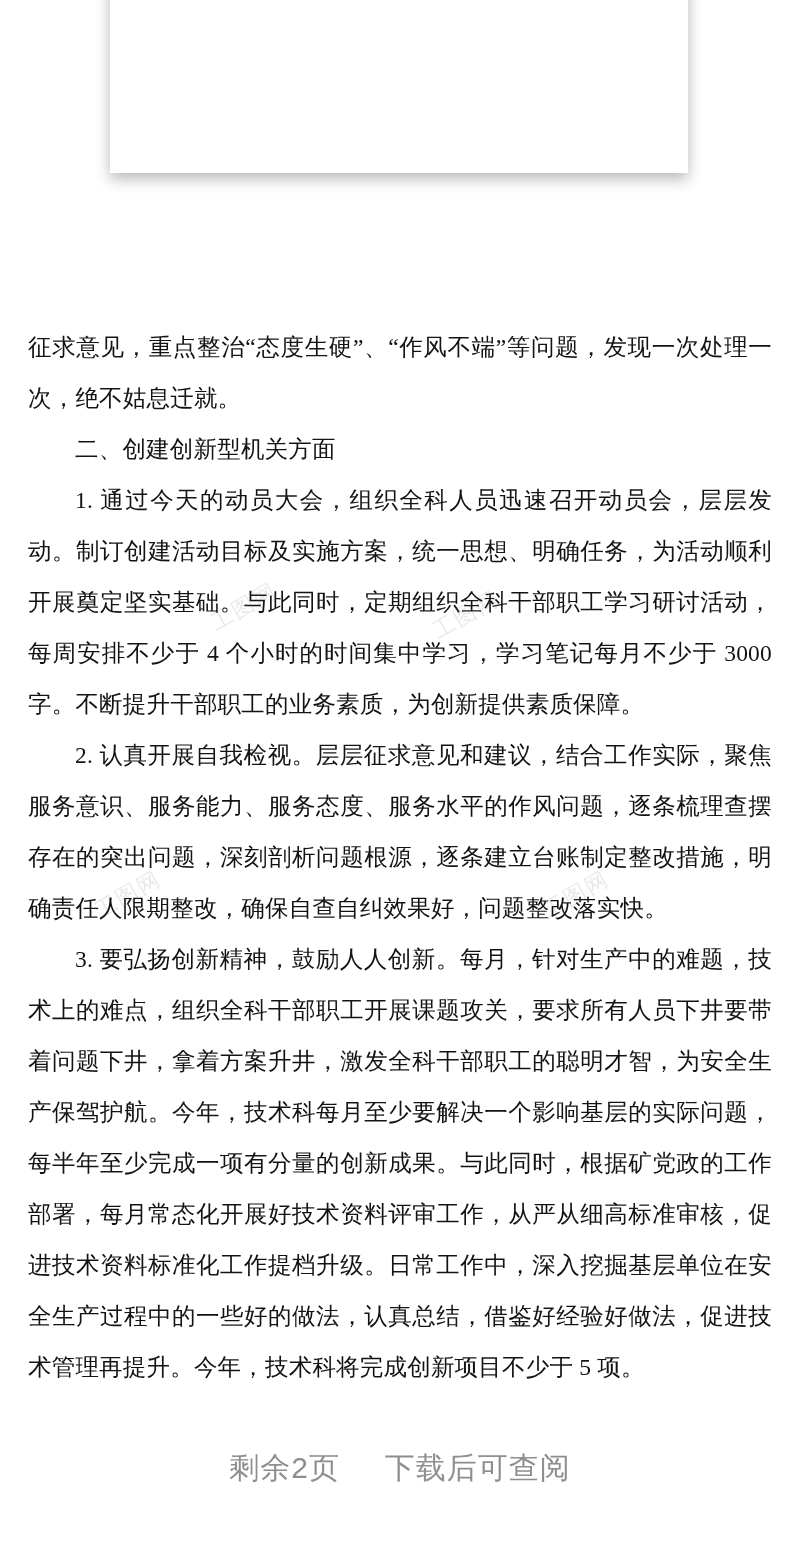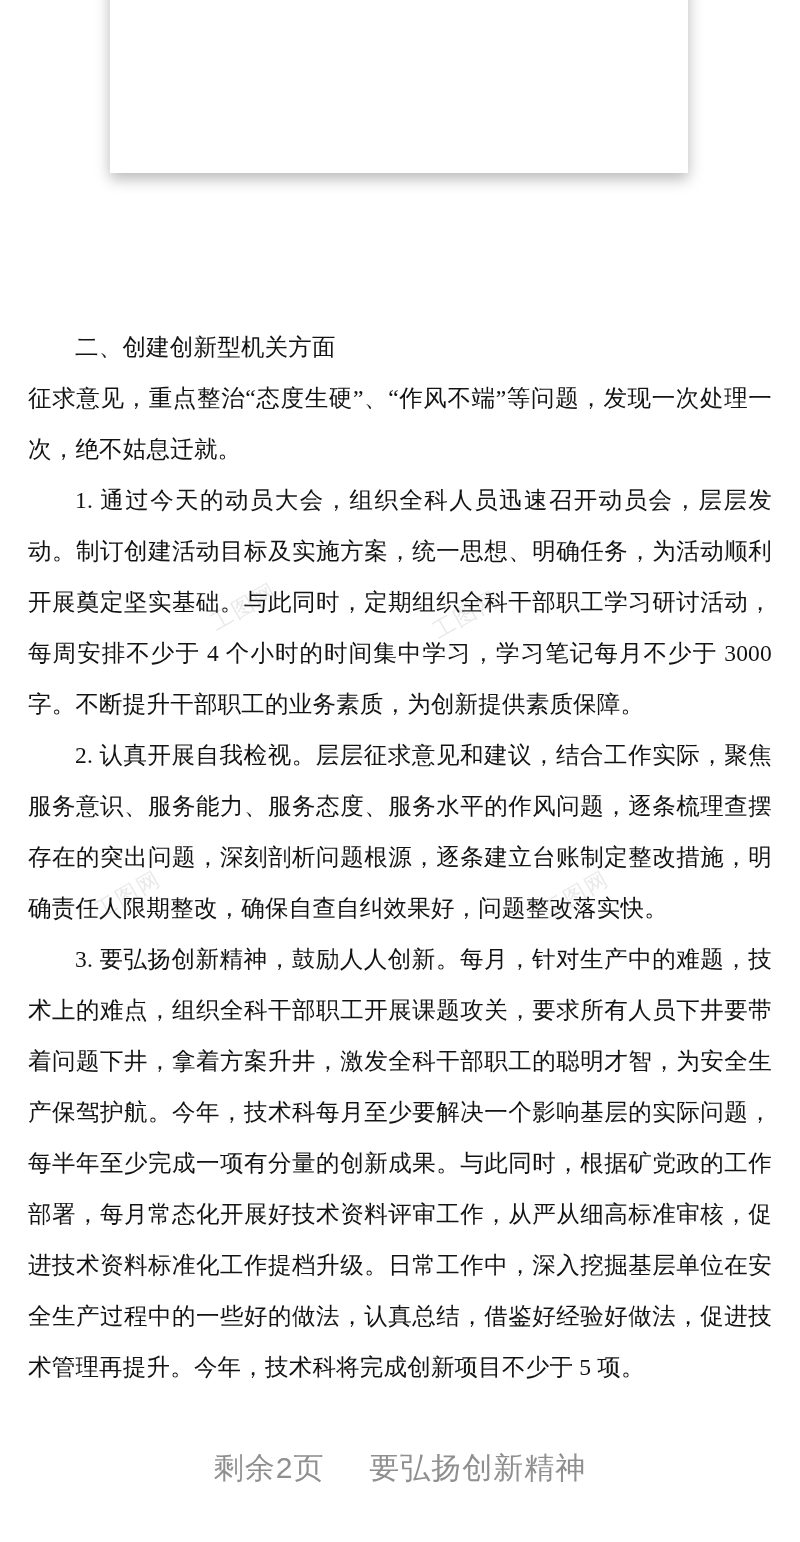--- a/index.html
+++ b/index.html
@@ -86,29 +86,29 @@
 </style>
 </head>
 <body>
 
 <div class="preview-card">
 
   <div class="preview-fade"></div>
 </div>
 
 <div class="doc-body">
+  <p class="para">征求意见，重点整治“态度生硬”、“作风不端”等问题，发现一次处理一次，绝不姑息迁就。</p>
   <p class="para indent">二、创建创新型机关方面</p>
-  <p class="para">征求意见，重点整治“态度生硬”、“作风不端”等问题，发现一次处理一次，绝不姑息迁就。</p>
   <p class="para indent">1. 通过今天的动员大会，组织全科人员迅速召开动员会，层层发动。制订创建活动目标及实施方案，统一思想、明确任务，为活动顺利开展奠定坚实基础。与此同时，定期组织全科干部职工学习研讨活动，每周安排不少于 4 个小时的时间集中学习，学习笔记每月不少于 3000 字。不断提升干部职工的业务素质，为创新提供素质保障。</p>
   <p class="para indent">2. 认真开展自我检视。层层征求意见和建议，结合工作实际，聚焦服务意识、服务能力、服务态度、服务水平的作风问题，逐条梳理查摆存在的突出问题，深刻剖析问题根源，逐条建立台账制定整改措施，明确责任人限期整改，确保自查自纠效果好，问题整改落实快。</p>
   <p class="para indent">3. 要弘扬创新精神，鼓励人人创新。每月，针对生产中的难题，技术上的难点，组织全科干部职工开展课题攻关，要求所有人员下井要带着问题下井，拿着方案升井，激发全科干部职工的聪明才智，为安全生产保驾护航。今年，技术科每月至少要解决一个影响基层的实际问题，每半年至少完成一项有分量的创新成果。与此同时，根据矿党政的工作部署，每月常态化开展好技术资料评审工作，从严从细高标准审核，促进技术资料标准化工作提档升级。日常工作中，深入挖掘基层单位在安全生产过程中的一些好的做法，认真总结，借鉴好经验好做法，促进技术管理再提升。今年，技术科将完成创新项目不少于 5 项。</p>
 </div>
 
 <div class="wm wm1">工图网</div>
 <div class="wm wm2">工图网</div>
 <div class="wm wm3">工图网</div>
 <div class="wm wm4">工图网</div>
 
 <div class="footer">
   <span>剩余2页</span>
   <span class="gap"></span>
-  <span>要弘扬创新精神</span>
+  <span>下载后可查阅</span>
 </div>
 
 </body></html>

